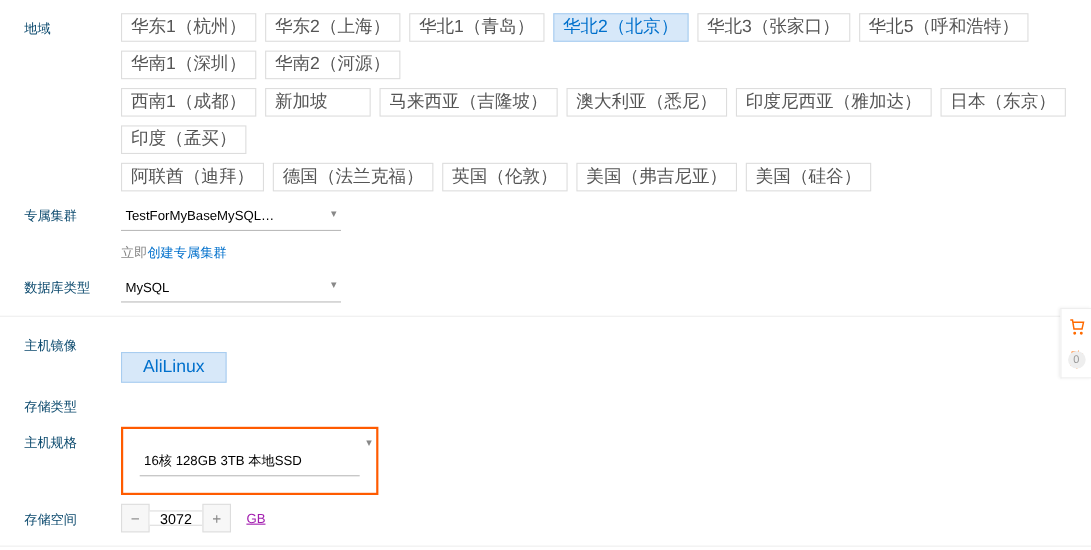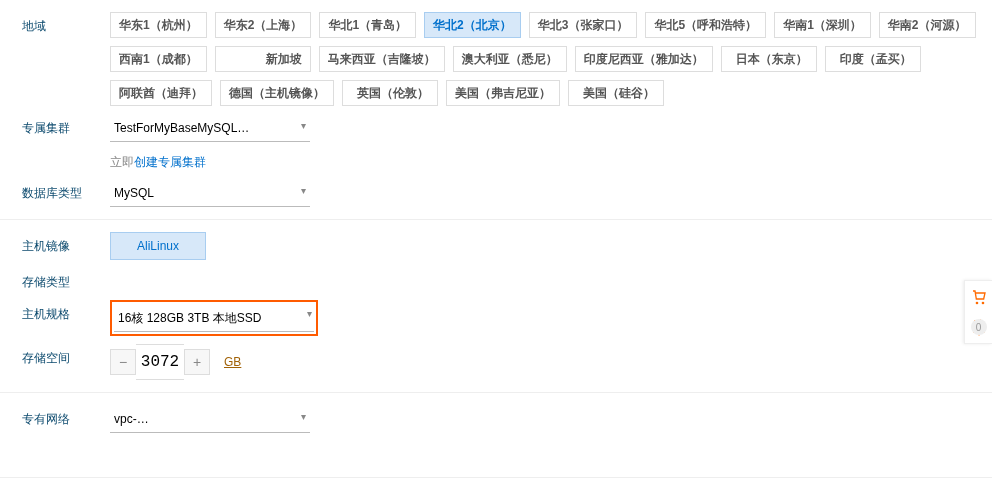--- a/index.html
+++ b/index.html
@@ -1,37 +1,37 @@
 <!DOCTYPE html>
 <html><head>
 <meta charset="utf-8">
 <style>
   *{box-sizing:border-box;margin:0;padding:0;}
   body{font-family:"Microsoft YaHei","PingFang SC",sans-serif;font-size:12px;color:#333;background:#fff;width:992px;}
   .section{border-bottom:1px solid #eee;padding:8px 0;}
   .row{display:flex;align-items:flex-start;min-height:32px;padding:4px 0;}
   .label{width:110px;padding-left:22px;padding-top:6px;color:#0c4a6e;flex-shrink:0;}
   .content{flex:1;display:flex;flex-wrap:wrap;align-items:center;gap:8px;}
-  .region-btn{min-width:96px;height:26px;line-height:24px;text-align:right;border:1px solid #ddd;background:#fff;color:#555;cursor:pointer;font-size:12px;padding:0 8px;font-weight:bold;}
+  .region-btn{min-width:96px;height:26px;line-height:24px;text-align:left;border:1px solid #ddd;background:#fff;color:#555;cursor:pointer;font-size:16px;padding:0 8px;}
   .region-btn.active{background:#d7e8f9;border-color:#a8cdf0;color:#0070cc;}
   .region-rows{display:flex;flex-direction:column;gap:8px;}
   .region-line{display:flex;flex-wrap:wrap;gap:8px;}
   .sel{width:200px;height:28px;border:none;border-bottom:1px solid #bbb;background:#fff;font-size:12px;padding:0 4px;cursor:pointer;appearance:none;}
   .sel-wrap{position:relative;display:inline-block;}
   .sel-wrap::after{content:"▾";position:absolute;right:4px;top:6px;color:#888;font-size:10px;pointer-events:none;}
   .hint{margin-top:8px;color:#888;}
   .hint a{color:#0070cc;text-decoration:none;}
-  .tab-btn{width:96px;height:28px;line-height:26px;text-align:center;border:1px solid #ccc;background:#fff;color:#555;cursor:pointer;font-size:12px;}
+  .tab-btn{width:96px;height:28px;line-height:26px;text-align:center;border:1px solid #ccc;background:#fff;color:#555;cursor:pointer;font-size:16px;margin-top:20px;}
   .tab-btn.active{background:#d7e8f9;border-color:#a8cdf0;color:#0070cc;}
   .outlined{border:2px solid #ff5b00 !important;}
-  .sel-wrap.outlined{padding:2px;}
+  .sel-wrap.outlined{padding:15px;}
   .stepper{display:flex;align-items:center;}
   .stepper button{width:26px;height:26px;border:1px solid #ddd;background:#f7f7f7;color:#888;cursor:pointer;font-size:14px;line-height:1;}
-  .stepper input{width:48px;height:36px;border:1px solid #ddd;border-left:none;border-right:none;text-align:center;font-size:16px;font-family:Liberation Mono, monospace;}
-  .unit{margin-left:6px;color:#a16207;text-decoration:underline;}
+  .stepper input{width:48px;height:14px;border:1px solid #ddd;border-left:none;border-right:none;text-align:center;font-size:13px;}
+  .unit{margin-left:6px;color:#a21caf;text-decoration:underline;}
   .cart{position:fixed;right:0;top:280px;width:28px;background:#fff;border:1px solid #eee;border-right:none;box-shadow:-1px 0 3px rgba(0,0,0,.08);display:flex;flex-direction:column;align-items:center;padding:8px 0;gap:4px;}
   .cart-label{writing-mode:vertical-rl;color:#ff6a00;font-size:12px;letter-spacing:2px;}
   .cart-count{width:16px;height:16px;border-radius:50%;background:#eee;color:#999;font-size:10px;display:flex;align-items:center;justify-content:center;}
 </style>
 </head>
 <body>
 
 <div class="section">
   <div class="row">
     <div class="label">地域</div>
@@ -51,21 +51,21 @@
             <div class="region-btn">西南1（成都）</div>
             <div class="region-btn">新加坡</div>
             <div class="region-btn">马来西亚（吉隆坡）</div>
             <div class="region-btn">澳大利亚（悉尼）</div>
             <div class="region-btn">印度尼西亚（雅加达）</div>
             <div class="region-btn">日本（东京）</div>
             <div class="region-btn">印度（孟买）</div>
           </div>
         <div class="region-line" id="region-row3">
             <div class="region-btn">阿联酋（迪拜）</div>
-            <div class="region-btn">德国（主机镜像）</div>
+            <div class="region-btn">德国（法兰克福）</div>
             <div class="region-btn">英国（伦敦）</div>
             <div class="region-btn">美国（弗吉尼亚）</div>
             <div class="region-btn">美国（硅谷）</div>
           </div>
       </div>
     </div>
   </div>
 
   <div class="row">
     <div class="label">专属集群</div>

